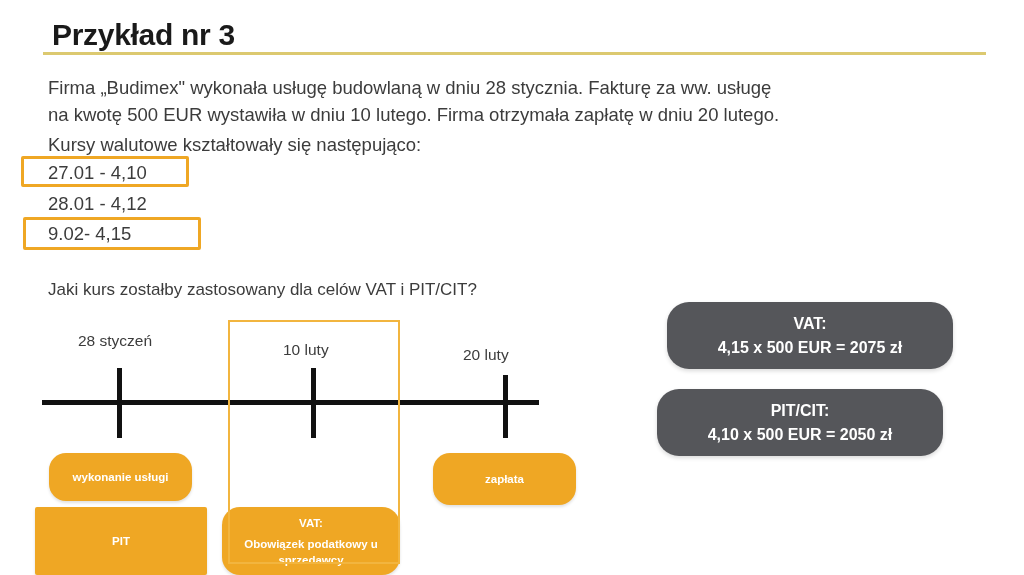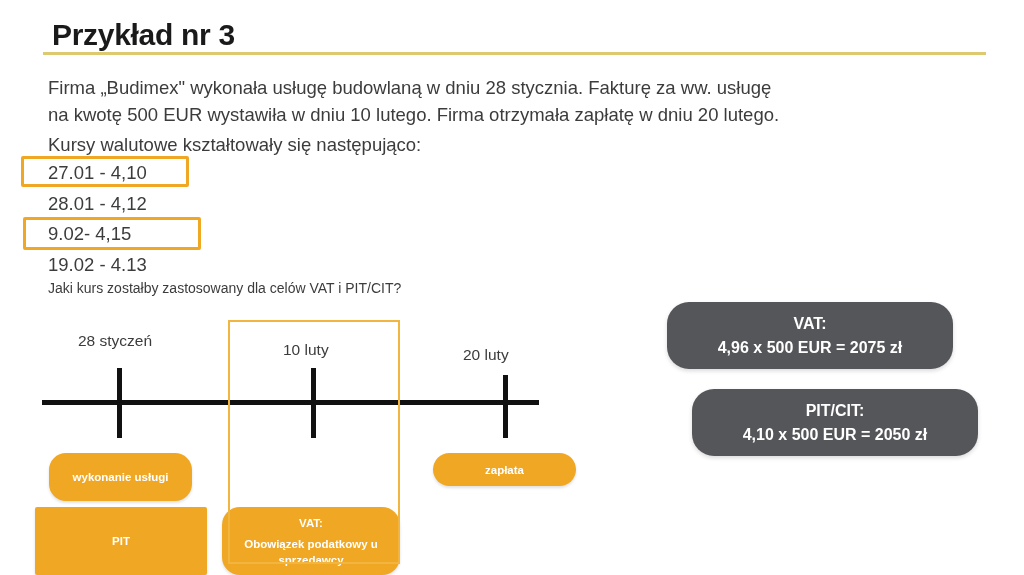--- a/index.html
+++ b/index.html
@@ -73,21 +73,21 @@
     background: transparent;
     pointer-events: none;
   }
   #rate-hl-0 { left: 21px;  top: 156px; width: 168px; height: 31px; }
   #rate-hl-1 { left: 23px;  top: 217px; width: 178px; height: 33px; }
 
   #question {
     position: absolute;
     left: 48px;
     top: 280px;
-    font-size: 14px;
+    font-size: 17px;
     color: #3c3c3c;
     white-space: nowrap;
   }
 
   
   #axis {
     position: absolute;
     left: 42px;
     top: 400px;
     width: 497px;
@@ -129,21 +129,21 @@
     align-items: center;
     justify-content: center;
     text-align: center;
     box-sizing: border-box;
     line-height: 16px;
     box-shadow: 0 2px 3px rgba(0,0,0,0.12);
     margin-top: 21px;
   }
   #pill-service  { left: 49px;  top: 432px; width: 143px; height: 48px; }
   #pill-invoice  { left: 236px; top: 432px; width: 150px; height: 48px; }
-  #pill-payment  { left: 433px; top: 432px; width: 143px; height: 33px; }
+  #pill-payment  { left: 433px; top: 432px; width: 143px; height: 52px; }
   #pill-pit      { left: 35px;  top: 486px; width: 172px; height: 68px; border-radius: 2px; }
   #pill-vat      { left: 222px; top: 486px; width: 178px; height: 68px; border-radius: 18px; }
 
   #pill-vat .pill-inner {
     display: block;
     padding: 0 6px;
   }
   .pill-vat-title { display: block; margin-bottom: 5px; }
 
   
@@ -170,40 +170,39 @@
     display: flex;
     flex-direction: column;
     align-items: center;
     justify-content: center;
     text-align: center;
     line-height: 24px;
     box-sizing: border-box;
     box-shadow: 0 2px 4px rgba(0,0,0,0.15);
   }
   #answer-vat    { left: 667px; top: 302px; width: 286px; height: 67px; }
-  #answer-pitcit { left: 692px; top: 389px; width: 286px; height: 67px; }
+  #answer-pitcit { left: 657px; top: 389px; width: 286px; height: 67px; }
   .answer-title { display: block; }
   .answer-value { display: block; }
 </style>
 </head>
 <body>
 
 <div id="slide">
 
   <div id="title">Przykład nr 3</div>
   <div id="title-rule"></div>
 
   <div class="body-line" id="p-l1">Firma „Budimex" wykonała usługę budowlaną w dniu 28 stycznia. Fakturę za ww. usługę</div>
   <div class="body-line" id="p-l2">na kwotę 500 EUR wystawiła w dniu 10 lutego. Firma otrzymała zapłatę w dniu 20 lutego.</div>
   <div class="body-line" id="p-l3">Kursy walutowe kształtowały się następująco:</div>
 
   <div class="rate-line" id="rate-0">27.01 - 4,10</div>
   <div class="rate-line" id="rate-1">28.01 - 4,12</div>
   <div class="rate-line" id="rate-2">9.02- 4,15</div>
-  <div class="rate-line" id="rate-3">19.02 - 4.13</div>
 
   <div class="rate-highlight" id="rate-hl-0"></div>
   <div class="rate-highlight" id="rate-hl-1"></div>
 
   <div id="question">Jaki kurs zostałby zastosowany dla celów VAT i PIT/CIT?</div>
 
   <div id="axis"></div>
 
   <div class="tick" id="tick-0"></div>
   <div class="date-label" id="date-0">28 styczeń</div>
@@ -228,20 +227,20 @@
     <span class="pill-inner">
       <span class="pill-vat-title">VAT:</span>
       <span>Obowiązek podatkowy u sprzedawcy</span>
     </span>
   </div>
 
   <div id="column-highlight"></div>
 
   <div class="answer-box" id="answer-vat">
     <span class="answer-title">VAT:</span>
-    <span class="answer-value">4,96 x 500 EUR = 2075 zł</span>
+    <span class="answer-value">4,15 x 500 EUR = 2075 zł</span>
   </div>
   <div class="answer-box" id="answer-pitcit">
     <span class="answer-title">PIT/CIT:</span>
     <span class="answer-value">4,10 x 500 EUR = 2050 zł</span>
   </div>
 
 </div>
 
 </body></html>

